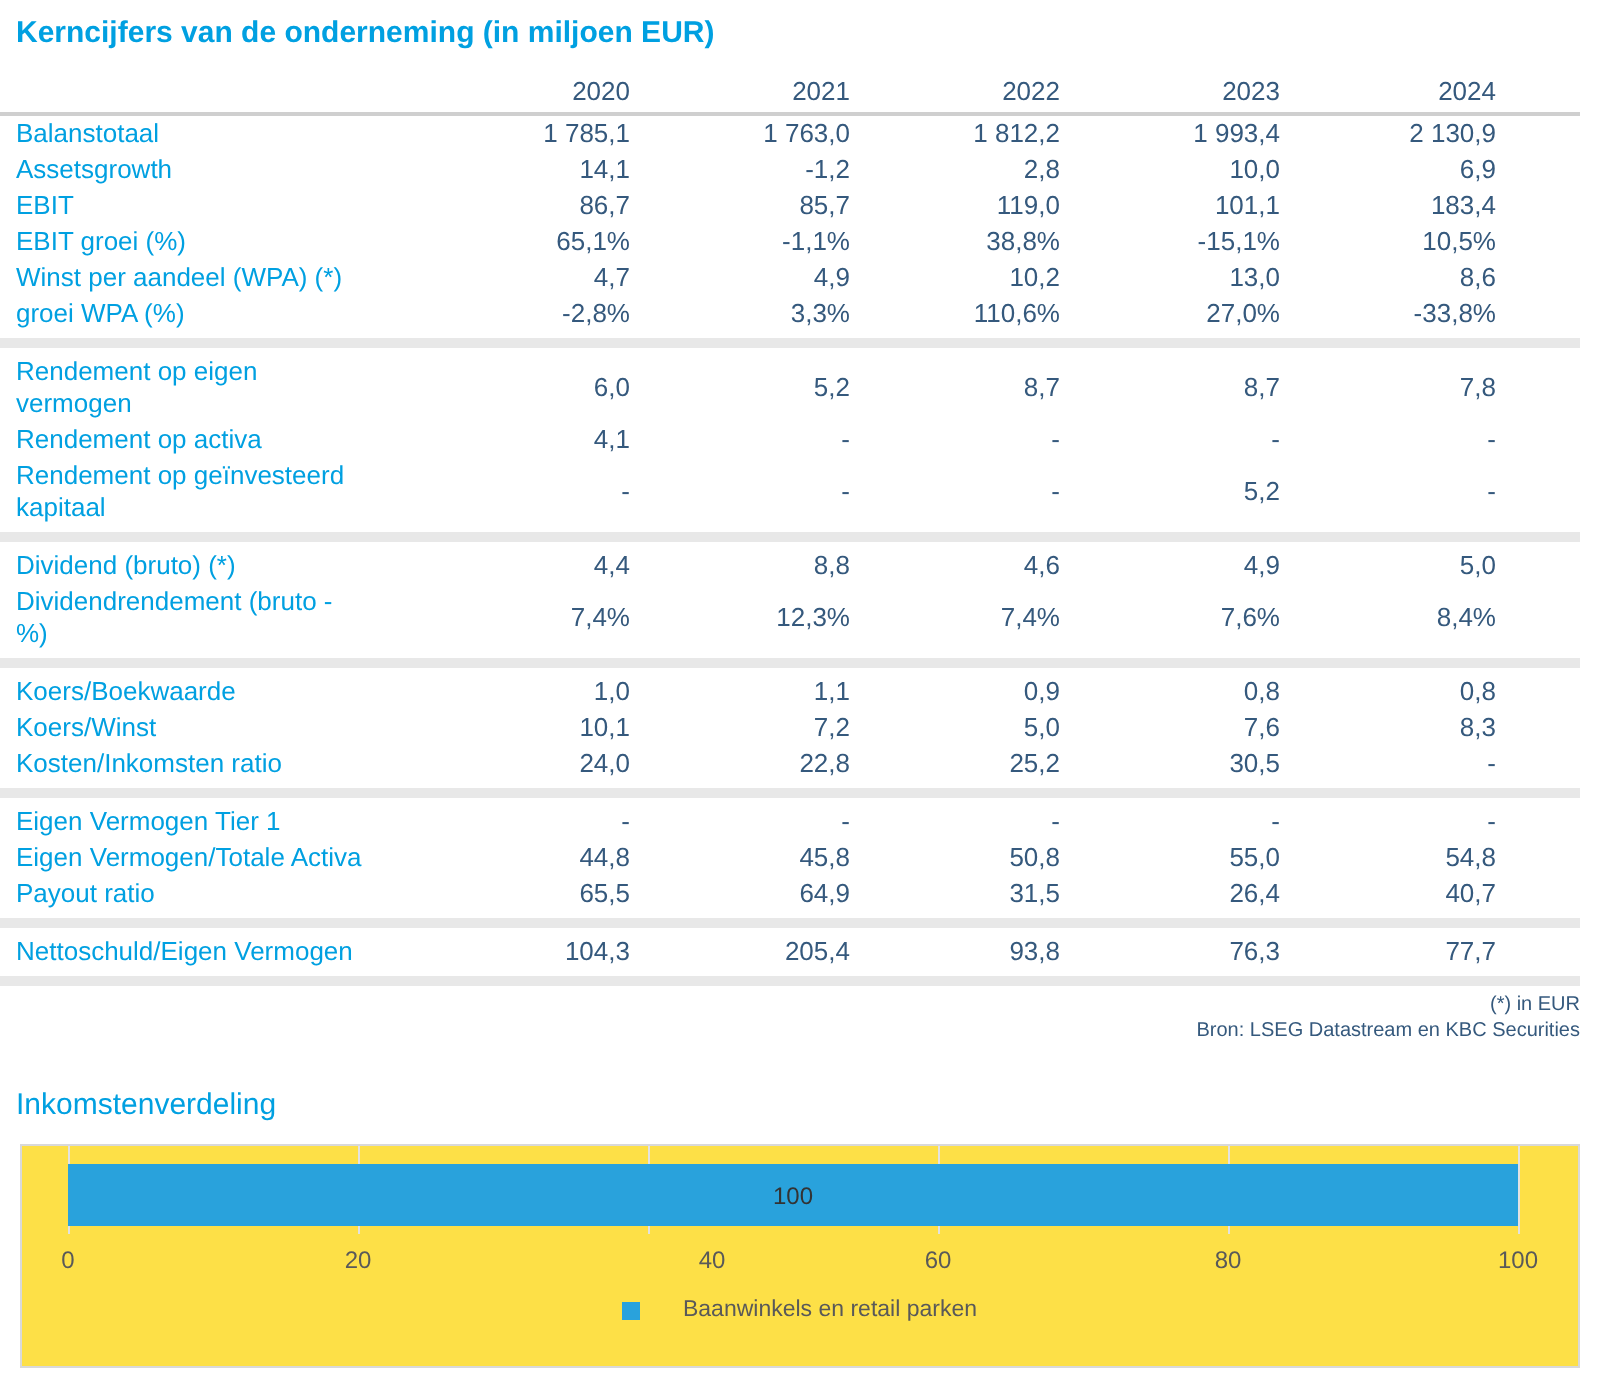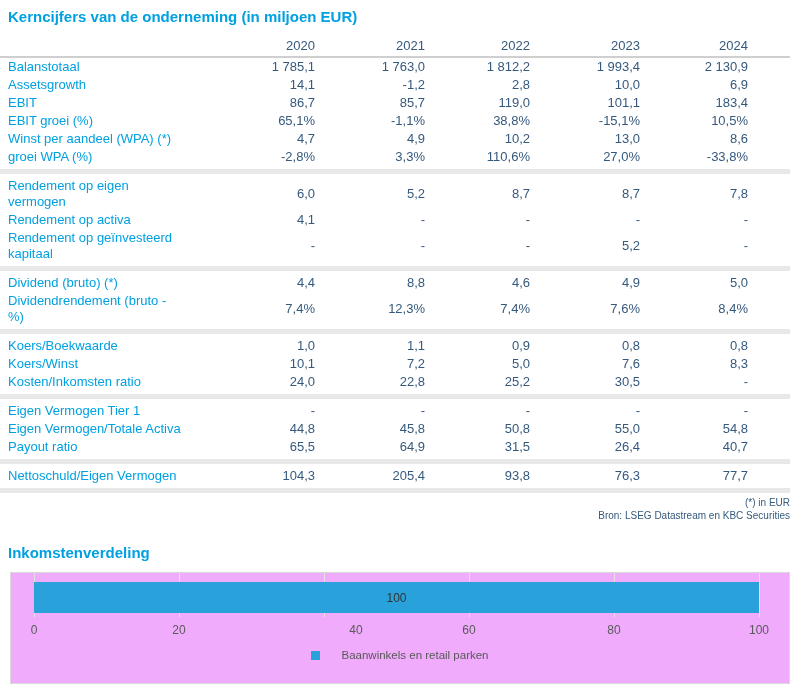--- a/index.html
+++ b/index.html
@@ -38,27 +38,27 @@
     text-align:right;padding:1px 0;
   }
   .thead .tval{min-height:18px;}
   .header-line{height:2px;background:#cfcfcf;margin-top:1px;}
   .band{height:5px;background:var(--band-grey);margin:3px 0;}
   .footnotes{
     width:790px;text-align:right;font-size:10px;line-height:13px;
     color:var(--value-navy);margin-top:2px;
   }
   .chart-title{
-    font-size:15px;font-weight:bold;color:var(--accent-blue);
+    font-size:15px;font-weight:normal;color:var(--accent-blue);
     padding-left:8px;line-height:17px;margin-top:22px;
   }
   .chart-box{
     position:relative;width:780px;height:112px;
     margin-left:10px;margin-top:11px;
-    border:1px solid var(--border-grey);background:#f0abfc;
+    border:1px solid var(--border-grey);background:#fde047;
   }
   .plot{position:absolute;left:23px;top:0;width:725px;height:44px;}
   .gridline{
     position:absolute;top:0;bottom:0;width:1px;background:#e2e2e2;
   }
   .bar-row{position:absolute;left:23px;top:9px;width:725px;height:31px;}
   .bar{
     position:absolute;left:0;top:0;height:31px;background:var(--bar-blue);
     display:flex;align-items:center;justify-content:center;
   }

